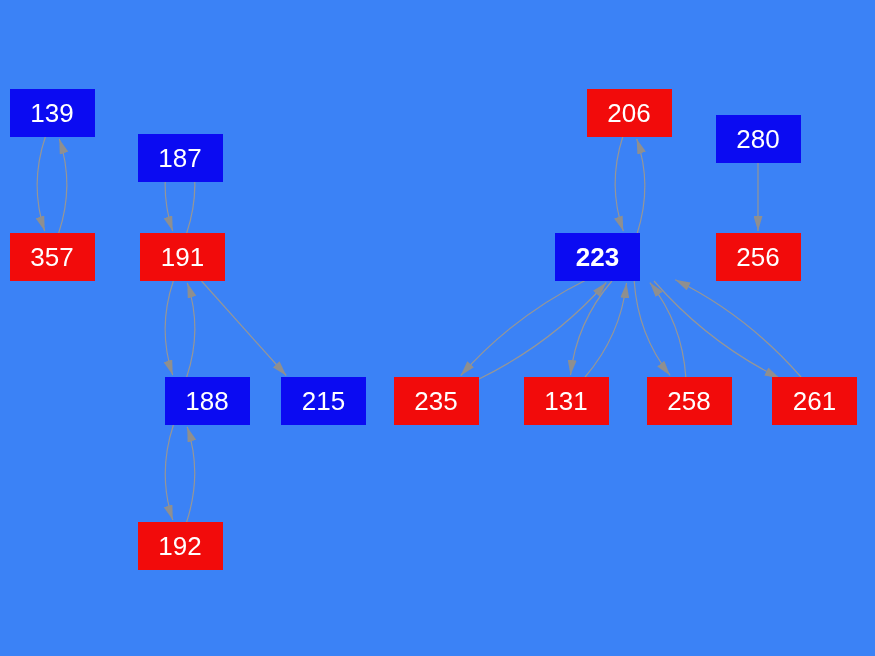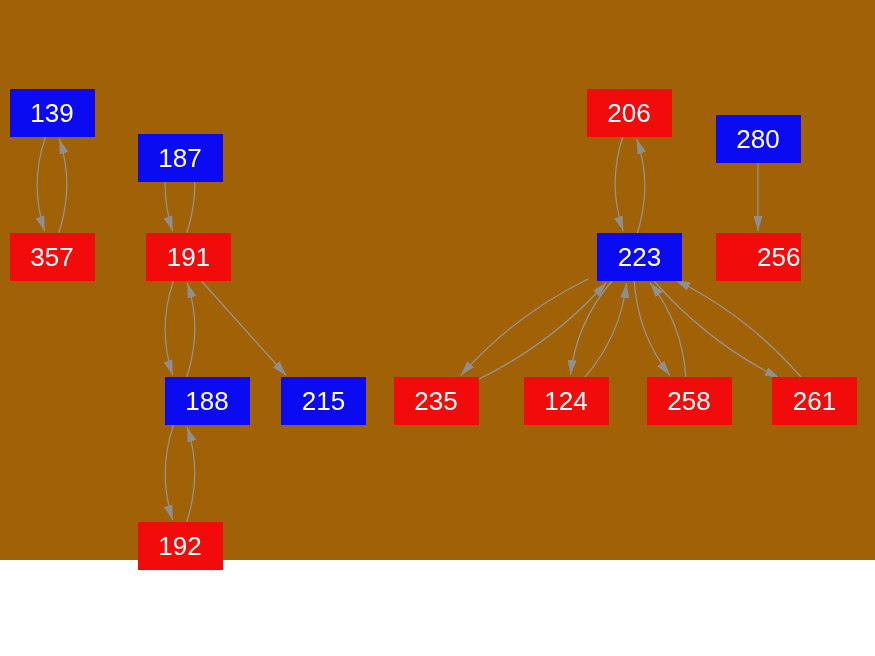--- a/index.html
+++ b/index.html
@@ -8,22 +8,22 @@
     padding: 0;
     background: #ffffff;
     width: 875px;
     height: 656px;
     overflow: hidden;
     font-family: "Liberation Sans", sans-serif;
   }
   .canvas {
     position: relative;
     width: 875px;
-    height: 560px;
-    background: #a16207;
+    height: 656px;
+    background: #3b82f6;
   }
   #edges-svg {
     position: absolute;
     left: 0;
     top: 0;
   }
   .node {
     position: absolute;
     width: 85px;
     height: 48px;
@@ -81,40 +81,40 @@
       </div>
       <div class="node" style="left: 586.5px; top: 89px; background: rgb(242, 11, 11); color: rgb(255, 255, 255);">
         <span>206</span>
       </div>
       <div class="node" style="left: 715.5px; top: 83px; background: rgb(11, 11, 242); color: rgb(255, 255, 255); margin-top: 32px;">
         <span>280</span>
       </div>
       <div class="node" style="left: 9.5px; top: 233px; background: rgb(242, 11, 11); color: rgb(255, 255, 255);">
         <span>357</span>
       </div>
-      <div class="node" style="left: 146px; top: 233px; background: rgb(242, 11, 11); color: rgb(255, 255, 255);">
+      <div class="node" style="left: 140px; top: 233px; background: rgb(242, 11, 11); color: rgb(255, 255, 255);">
         <span>191</span>
       </div>
-      <div class="node" style="left: 597px; top: 233px; background: rgb(11, 11, 242); color: rgb(255, 255, 255);">
+      <div class="node" style="left: 555px; top: 233px; background: rgb(11, 11, 242); color: rgb(255, 255, 255); font-weight: bold;">
         <span>223</span>
       </div>
-      <div class="node" style="left: 715.5px; top: 233px; background: rgb(242, 11, 11); color: rgb(255, 255, 255); justify-content: flex-end;">
+      <div class="node" style="left: 715.5px; top: 233px; background: rgb(242, 11, 11); color: rgb(255, 255, 255);">
         <span>256</span>
       </div>
       <div class="node" style="left: 137.5px; top: 377px; background: rgb(11, 11, 242); color: rgb(255, 255, 255); margin-left: 27px;">
         <span>188</span>
       </div>
       <div class="node" style="left: 281px; top: 377px; background: rgb(11, 11, 242); color: rgb(255, 255, 255);">
         <span>215</span>
       </div>
       <div class="node" style="left: 393.5px; top: 377px; background: rgb(242, 11, 11); color: rgb(255, 255, 255);">
         <span>235</span>
       </div>
       <div class="node" style="left: 523.5px; top: 377px; background: rgb(242, 11, 11); color: rgb(255, 255, 255);">
-        <span>124</span>
+        <span>131</span>
       </div>
       <div class="node" style="left: 646.5px; top: 377px; background: rgb(242, 11, 11); color: rgb(255, 255, 255);">
         <span>258</span>
       </div>
       <div class="node" style="left: 772px; top: 377px; background: rgb(242, 11, 11); color: rgb(255, 255, 255);">
         <span>261</span>
       </div>
       <div class="node" style="left: 137.5px; top: 522px; background: rgb(242, 11, 11); color: rgb(255, 255, 255); text-align: right;">
         <span>192</span>
       </div>

